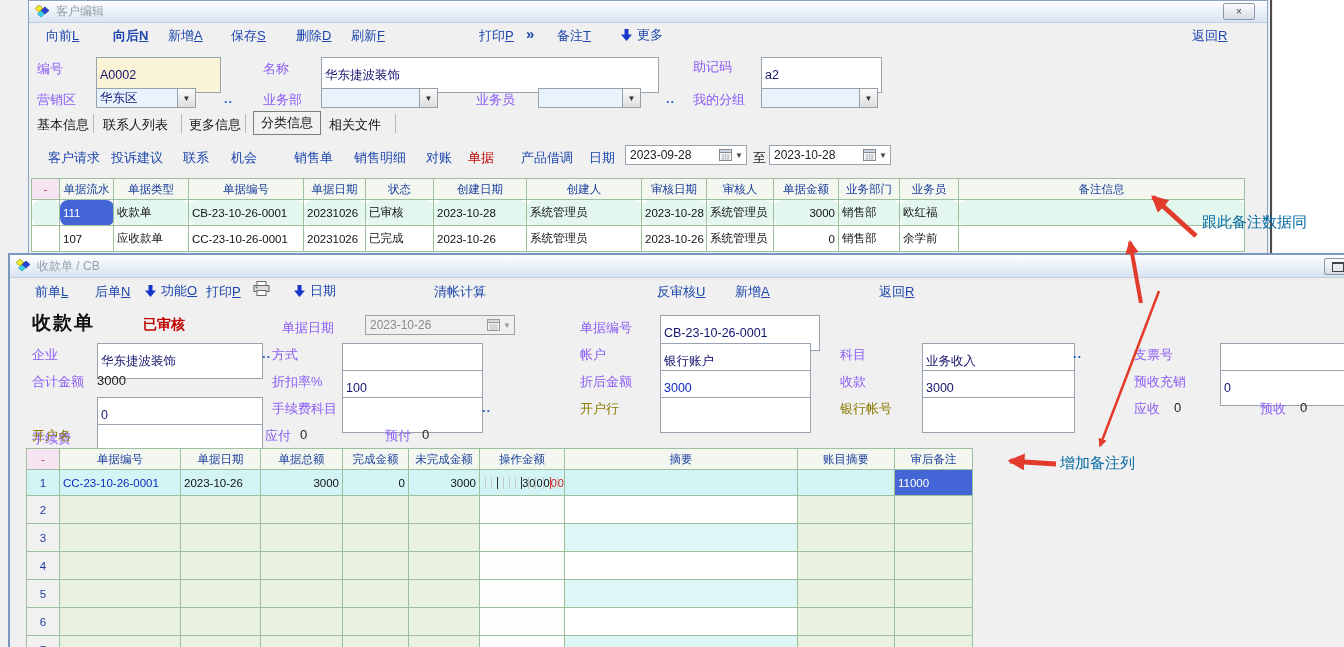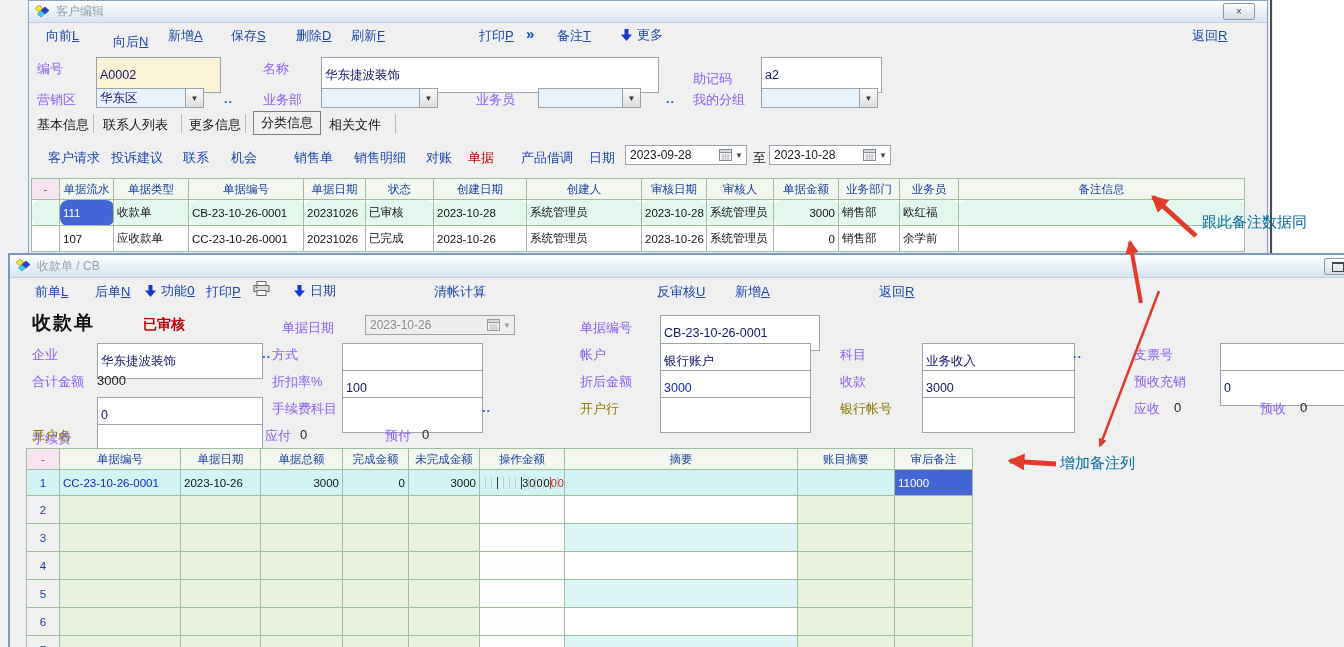--- a/index.html
+++ b/index.html
@@ -82,45 +82,45 @@
     <svg width="15" height="14" viewBox="0 0 15 14">
       <polygon points="4,0 8,3.5 4,7 0,3.5" fill="#f0e62e" stroke="#8a8a00" stroke-width="0.6"></polygon>
       <polygon points="10,2 14,5.5 10,9 6,5.5" fill="#2b3fd6" stroke="#1a2a80" stroke-width="0.6"></polygon>
       <polygon points="6,6 9.5,9 6,12 2.5,9" fill="#37d0e6" stroke="#1888a0" stroke-width="0.6"></polygon>
     </svg>
     <span class="ttext">客户编辑</span>
     <span class="btn-close" style="left:1194px;top:2px;">×</span>
   </div>
 
   <span class="lnk" style="left:17px;top:26px;"><span>向前</span><u>L</u></span>
-  <span class="lnk" style="left:84px;top:32px;"><span>向后</span><u>N</u></span>
+  <span class="lnk" style="left:84px;top:26px;font-weight:bold;"><span>向后</span><u>N</u></span>
   <span class="lnk" style="left:139px;top:26px;"><span>新增</span><u>A</u></span>
   <span class="lnk" style="left:202px;top:26px;"><span>保存</span><u>S</u></span>
   <span class="lnk" style="left:267px;top:26px;"><span>删除</span><u>D</u></span>
   <span class="lnk" style="left:322px;top:26px;"><span>刷新</span><u>F</u></span>
   <span class="lnk" style="left:450px;top:26px;"><span>打印</span><u>P</u></span>
   <span class="lnk" style="left:497px;top:24px;font-size:15px;font-weight:bold;">»</span>
   <span class="lnk" style="left:528px;top:26px;"><span>备注</span><u>T</u></span>
   <span class="lnk" style="left:592px;top:25px;display:flex;align-items:center;gap:5px;">
     <svg width="11" height="12" viewBox="0 0 11 12">
         <path d="M3.5 0h4v5.5H11L5.5 12 0 5.5h3.5z" fill="#1837c8"></path>
       </svg>
     <span>更多</span>
   </span>
   <span class="lnk" style="left:1163px;top:26px;"><span>返回</span><u>R</u></span>
 
   <span class="lbl" style="left:8px;top:59px;">编号</span>
   <input class="fld cream" style="left: 67px; top: 56px; width: 117px;" value="A0002">
   <span class="lbl" style="left:234px;top:59px;">名称</span>
   <input class="fld" style="left: 292px; top: 56px; width: 330px;" value="华东捷波装饰">
-  <span class="lbl" style="left:664px;top:69px;">助记码</span>
+  <span class="lbl" style="left:664px;top:57px;">助记码</span>
   <input class="fld" style="left: 732px; top: 56px; width: 113px;" value="a2">
 
   <span class="lbl" style="left:8px;top:90px;">营销区</span>
-  <div class="ddwrap" style="left:67px;top:87px;width:108px;">
+  <div class="ddwrap" style="left:67px;top:87px;width:100px;">
     <div class="ddfld">华东区</div>
       <div class="ddbtn">▼</div>
   </div>
   <span class="dots" style="left:195px;top:90px;">..</span>
   <span class="lbl" style="left:234px;top:90px;">业务部</span>
   <div class="ddwrap" style="left:292px;top:87px;width:117px;">
     <div class="ddfld"></div>
       <div class="ddbtn">▼</div>
   </div>
   <span class="lbl" style="left:447px;top:90px;">业务员</span>
@@ -254,21 +254,21 @@
       <polygon points="6,6 9.5,9 6,12 2.5,9" fill="#37d0e6" stroke="#1888a0" stroke-width="0.6"></polygon>
     </svg>
     <span class="ttext">收款单 / CB</span>
     <span class="btn-rst" style="left:1314px;top:3px;">
         <span class="rstglyph"></span>
       </span>
   </div>
 
   <span class="lnk" style="left:25px;top:28px;"><span>前单</span><u>L</u></span>
   <span class="lnk" style="left:85px;top:28px;"><span>后单</span><u>N</u></span>
-  <span class="lnk" style="left:135px;top:27px;display:flex;align-items:center;gap:5px;font-family:Liberation Mono, monospace;">
+  <span class="lnk" style="left:135px;top:27px;display:flex;align-items:center;gap:5px;">
     <svg width="11" height="12" viewBox="0 0 11 12">
         <path d="M3.5 0h4v5.5H11L5.5 12 0 5.5h3.5z" fill="#1837c8"></path>
       </svg>
     <span><span>功能</span><u>O</u></span>
   </span>
   <span class="lnk" style="left:196px;top:28px;"><span>打印</span><u>P</u></span>
   <span class="lnk" style="left:243px;top:26px;">
     <svg width="17" height="15" viewBox="0 0 17 15">
         <rect x="4" y="0.5" width="9" height="4" fill="#fff" stroke="#666"></rect>
         <rect x="1" y="4.5" width="15" height="6" fill="#dcdcdc" stroke="#666"></rect>

